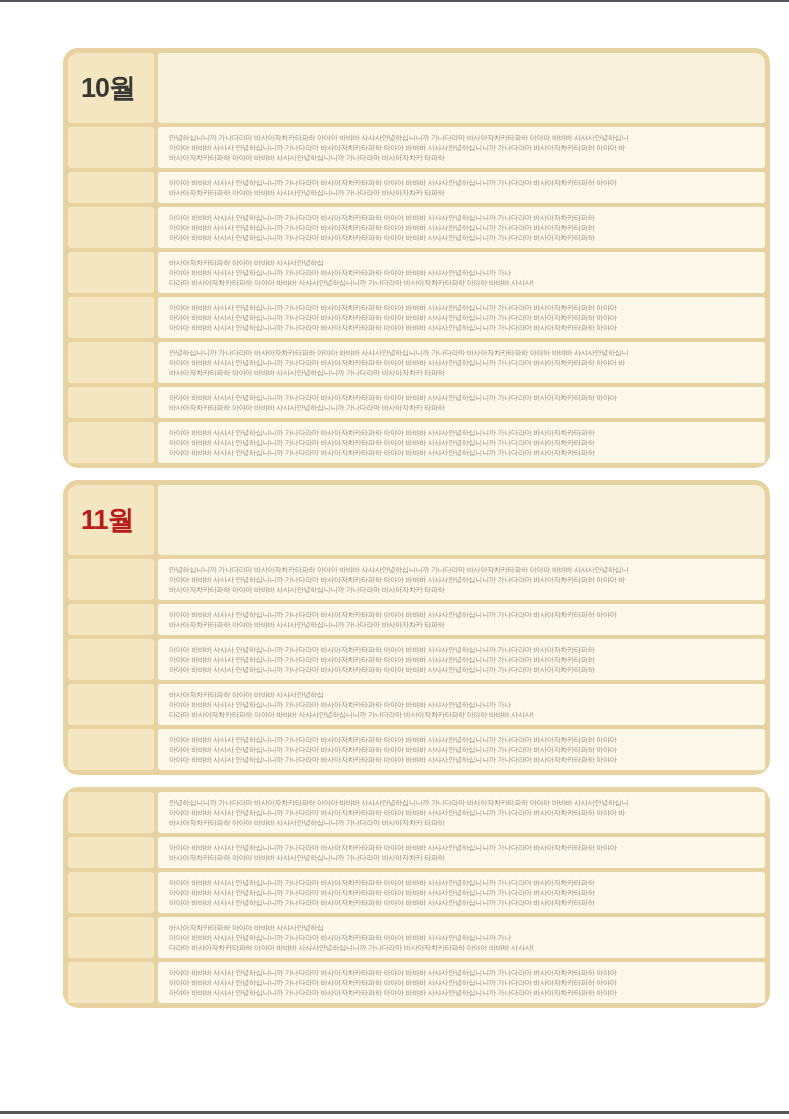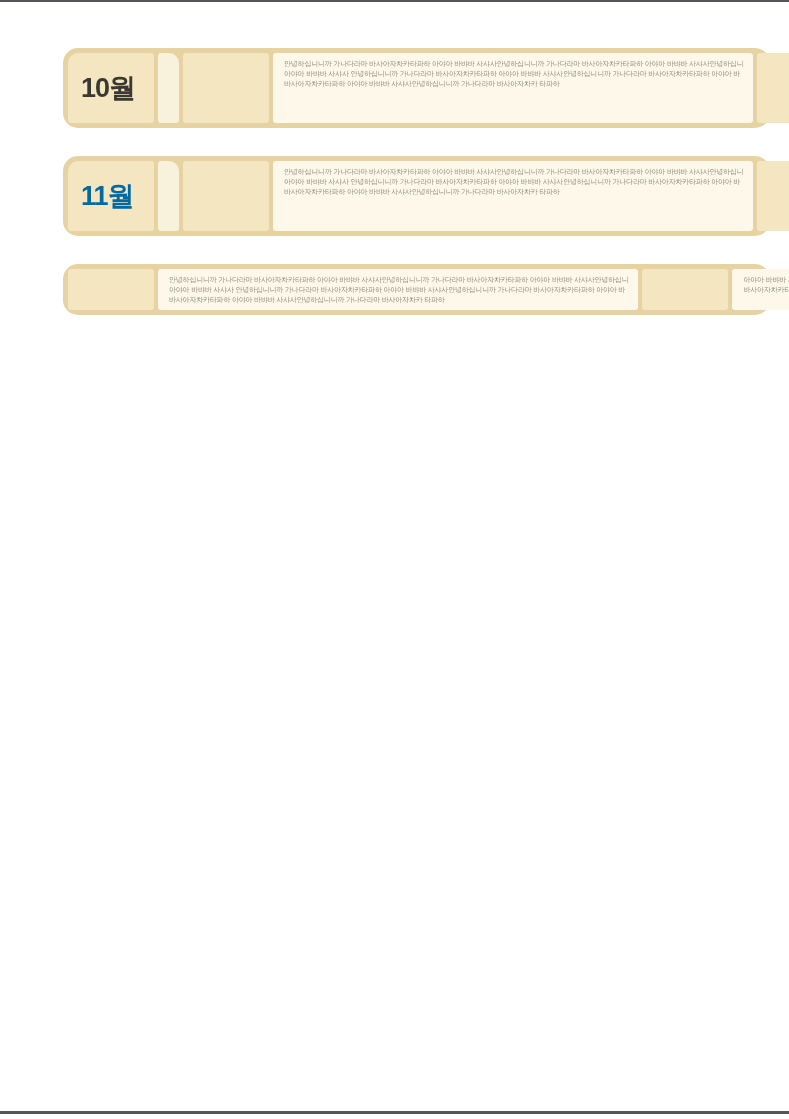--- a/index.html
+++ b/index.html
@@ -8,22 +8,22 @@
     background:#ffffff;
     font-family:"Liberation Sans","DejaVu Sans",sans-serif;
   }
   .page-rule{position:absolute;left:0;width:789px;height:2px;}
   .page-rule.top{top:0;}
   .page-rule.bottom{top:1111px;height:3px;}
   #doc{position:absolute;left:63px;top:48px;width:665px;}
   .month-table{
     box-sizing:border-box;width:707px;
     border-radius:15px;padding:5px;
-    display:flex;flex-direction:row;gap:4px;
-    margin-bottom:28px;
+    display:flex;flex-direction:column;gap:4px;
+    margin-bottom:12px;
   }
   .trow{display:flex;gap:4px;flex:none;}
   .cell{border-radius:3px;box-sizing:border-box;}
   .cell.left{width:86px;flex:none;}
   .cell.right{flex:1;min-width:0;padding:6px 10px 5px 11px;}
   .header-row{height:70px;}
   .header-row .cell.left{display:flex;align-items:center;border-radius:10px 3px 3px 3px;}
   .header-row .cell.right{border-radius:3px 10px 3px 3px;}
   .month-label{
     font-size:27px;font-weight:bold;letter-spacing:-1px;
@@ -105,21 +105,21 @@
         <div class="cell right" style="background: rgb(253, 248, 233);">
           <div class="txtline" style="color: rgb(143, 137, 123);">아야아 바뱌바 사샤사 안녕하십니니까 가나다라마 바사아자차카타파하 아야아 바뱌바 사샤사안녕하십니니까 가나다라마 바사아자차카타파하</div>
           <div class="txtline" style="color: rgb(143, 137, 123);">아야아 바뱌바 사샤사 안녕하십니니까 가나다라마 바사아자차카타파하 아야아 바뱌바 사샤사안녕하십니니까 가나다라마 바사아자차카타파하</div>
           <div class="txtline" style="color: rgb(143, 137, 123);">아야아 바뱌바 사샤사 안녕하십니니까 가나다라마 바사아자차카타파하 아야아 바뱌바 사샤사안녕하십니니까 가나다라마 바사아자차카타파하</div>
         </div>
       </div>
     </section>
     <section class="month-table" style="background: rgb(231, 210, 162);">
       <div class="trow header-row">
         <div class="cell left" style="background: rgb(244, 230, 193);">
-          <span class="month-label" style="color: #0369a1;">11월</span>
+          <span class="month-label" style="color: #b91c1c;">11월</span>
         </div>
         <div class="cell right" style="background: rgb(248, 241, 220);"></div>
       </div>
       <div class="trow">
         <div class="cell left" style="background: rgb(244, 230, 193);"></div>
         <div class="cell right" style="background: rgb(253, 248, 233);">
           <div class="txtline" style="color: rgb(143, 137, 123);">안녕하십니니까 가나다라마 바사아자차카타파하 아야아 바뱌바 사샤사안녕하십니니까 가나다라마 바사아자차카타파하 아야아 바뱌바 사샤사안녕하십니</div>
           <div class="txtline" style="color: rgb(143, 137, 123);">아야아 바뱌바 사샤사 안녕하십니니까 가나다라마 바사아자차카타파하 아야아 바뱌바 사샤사안녕하십니니까 가나다라마 바사아자차카타파하 아야아 바</div>
           <div class="txtline" style="color: rgb(143, 137, 123);">바사아자차카타파하 아야아 바뱌바 사샤사안녕하십니니까 가나다라마 바사아자차카 타파하</div>
         </div>

